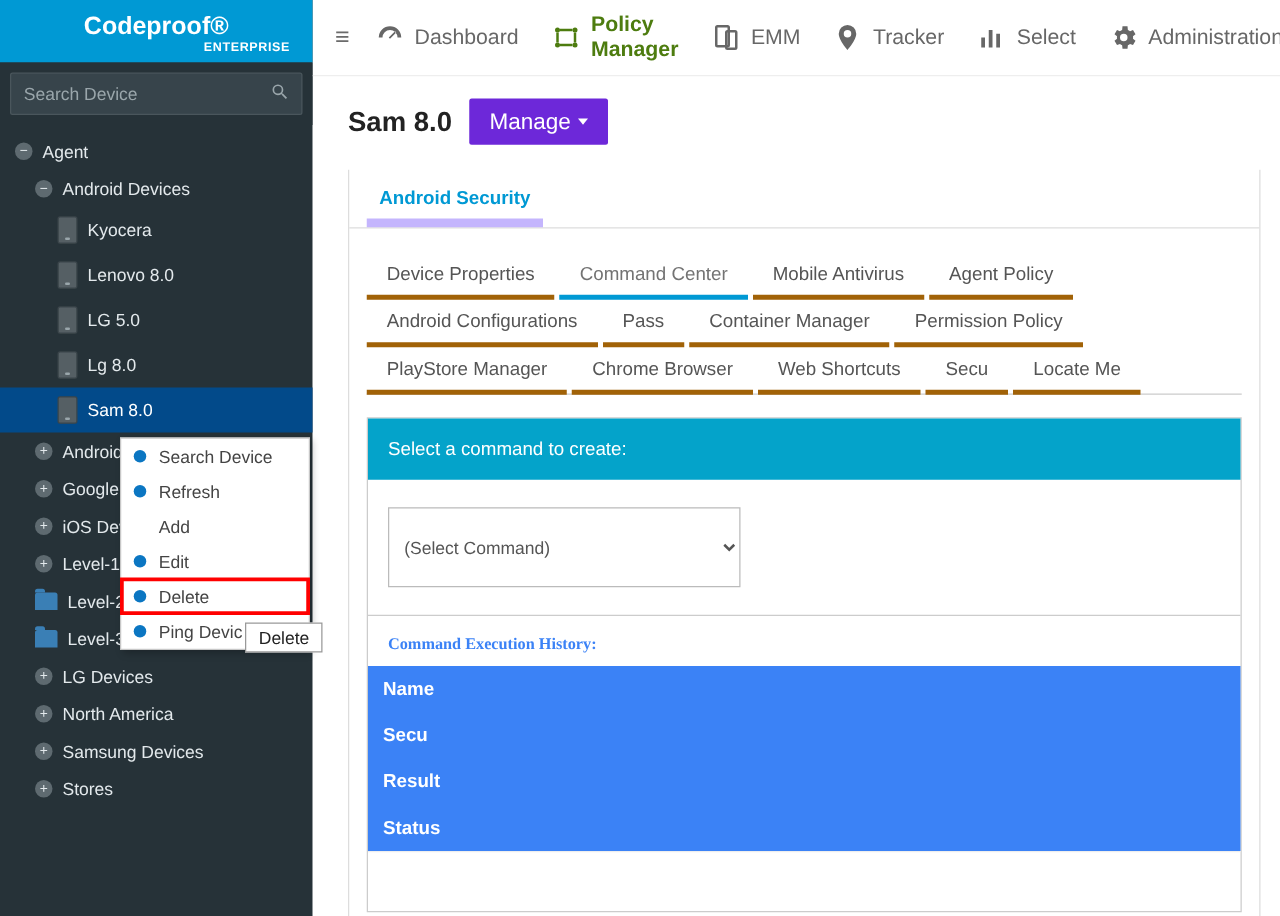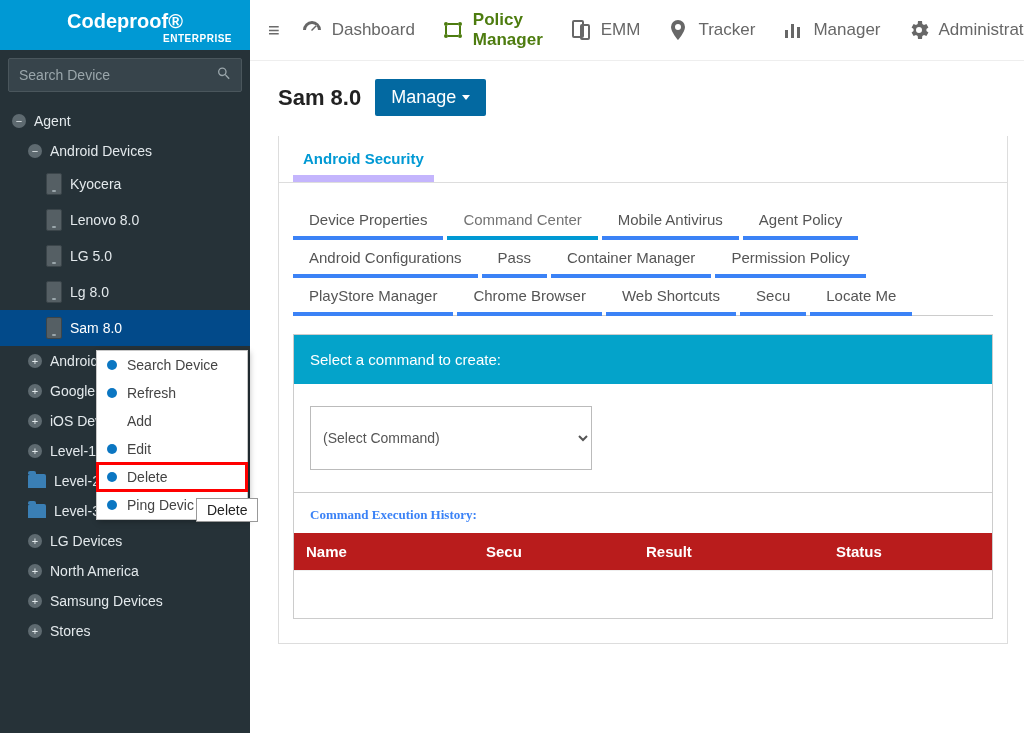--- a/index.html
+++ b/index.html
@@ -43,40 +43,40 @@
   .hamburger { color: #6b6b6b; font-size: 20px; padding: 4px 6px; cursor: pointer; }
   .nav-items { display: flex; align-items: center; gap: 26px; margin-left: 6px; }
   .nav-item { display: flex; align-items: center; gap: 8px; color: #676767; font-size: 17px; cursor: pointer; }
   .nav-item.active { color: #4d7c0f; font-weight: 600; }
   .nav-ico { width: 24px; height: 24px; display: inline-flex; align-items: center; justify-content: center; }
   .nav-ico svg { fill: currentColor; }
   
   .content { padding: 18px 16px 18px 28px; overflow: auto; }
   .page-head { display: flex; align-items: center; gap: 14px; margin-bottom: 20px; }
   .page-title { font-size: 22px; font-weight: 700; color: #222; }
-  .manage-btn { background: #0369a1; color: #fff; border: none; padding: 8px 16px; font-size: 18px; border-radius: 2px; cursor: pointer; display: inline-flex; align-items: center; gap: 6px; }
+  .manage-btn { background: #6d28d9; color: #fff; border: none; padding: 8px 16px; font-size: 18px; border-radius: 2px; cursor: pointer; display: inline-flex; align-items: center; gap: 6px; }
   .caret-down { width: 0; height: 0; border-left: 4px solid transparent; border-right: 4px solid transparent; border-top: 5px solid #fff; display:inline-block; }
   
   .panel { border: 1px solid #ddd; border-top: none; }
   .super-tab-row { border-bottom: 1px solid #ddd; padding: 0 14px; display: flex; }
   .super-tab { padding: 14px 10px 8px; color: #0099d4; font-size: 15px; border-bottom: 7px solid #c4b5fd; cursor: pointer; font-weight: bold; }
   
   .sub-tabs-wrap { padding: 18px 14px 0; }
   .sub-tabs { display: flex; flex-wrap: wrap; border-bottom: 1px solid #ccc; }
-  .sub-tab { padding: 10px 16px 8px; color: #555; font-size: 15px; border-bottom: 4px solid #3b82f6; margin-right: 4px; margin-bottom: -1px; cursor: pointer; white-space: nowrap; }
+  .sub-tab { padding: 10px 16px 8px; color: #555; font-size: 15px; border-bottom: 4px solid #a16207; margin-right: 4px; margin-bottom: -1px; cursor: pointer; white-space: nowrap; }
   .sub-tab.active { color: #737373; border-bottom-color: #0099d4; }
   
   .cmd-section { margin: 18px 14px 24px; border: 1px solid #ccc; }
   .cmd-head { background: #04a3ca; color: #fff; padding: 16px 16px; font-size: 15px; }
   .cmd-body { padding: 22px 16px; border-bottom: 1px solid #ccc; }
   .cmd-select { width: 282px; padding: 22px 8px; border: 1px solid #bbb; background: #fff; font-size: 14px; color: #555; }
   
   .hist-title { font-size: 13px; font-weight: 700; color: #3b82f6; padding: 14px 16px 10px; font-family: Liberation Serif, serif; }
   .hist-table { width: 100%; }
-  .hist-thead { display: flex; background: #b91c1c; color: #fff; font-weight: 600; font-size: 15px; }
+  .hist-thead { display: flex; background: #3b82f6; color: #fff; font-weight: 600; font-size: 15px; flex-direction: column; }
   .hist-thead div { padding: 10px 12px; }
   .col-name { width: 180px; }
   .col-type { width: 160px; }
   .col-result { width: 190px; }
   .col-status { flex: 1; }
 </style>
 </head>
 <body>
 
 <div class="app">
@@ -234,21 +234,21 @@
           <span>Tracker</span>
         </div>
         <div class="nav-item">
           <span class="nav-ico">
               <svg viewBox="0 0 24 24" width="24" height="24">
                 <rect x="4" y="12" width="3" height="8"></rect>
                 <rect x="10" y="6" width="3" height="14"></rect>
                 <rect x="16" y="9" width="3" height="11"></rect>
               </svg>
             </span>
-          <span>Manager</span>
+          <span>Select</span>
         </div>
         <div class="nav-item">
           <span class="nav-ico">
               <svg viewBox="0 0 24 24" width="24" height="24">
                 <path d="M19.4 13a7.5 7.5 0 000-2l2-1.6-2-3.4-2.4.9a7.3 7.3 0 00-1.7-1L15 3h-4l-.3 2.9a7.3 7.3 0 00-1.7 1l-2.4-.9-2 3.4L6.6 11a7.5 7.5 0 000 2l-2 1.6 2 3.4 2.4-.9a7.3 7.3 0 001.7 1L11 21h4l.3-2.9a7.3 7.3 0 001.7-1l2.4.9 2-3.4zM12 15a3 3 0 113-3 3 3 0 01-3 3z"></path>
               </svg>
             </span>
           <span>Administration</span>
         </div>
       </div>

